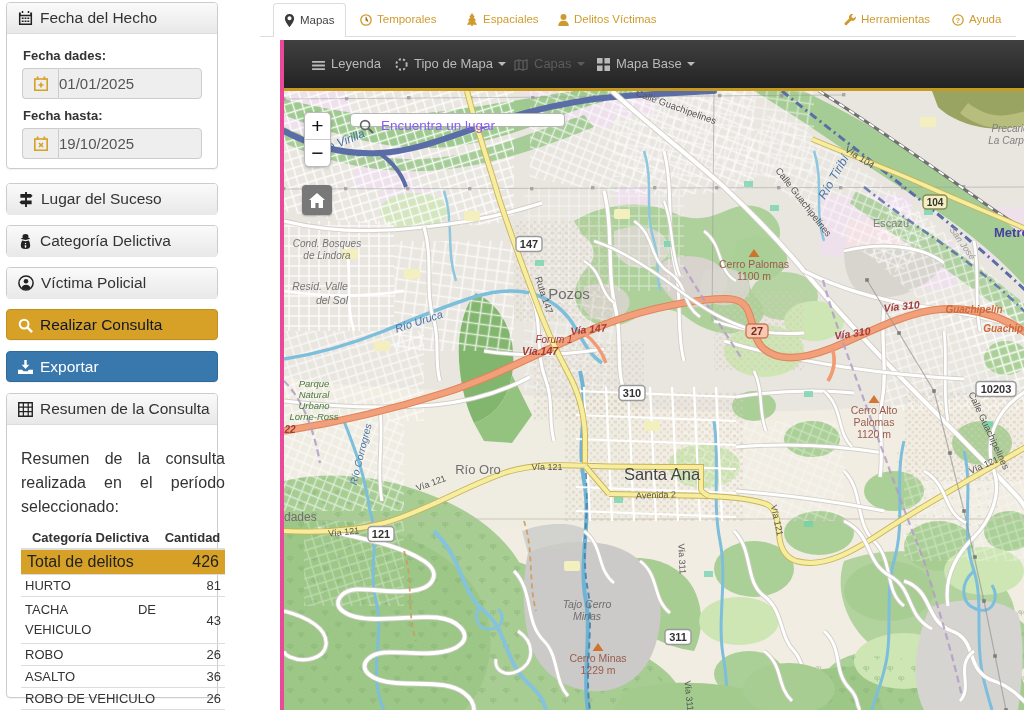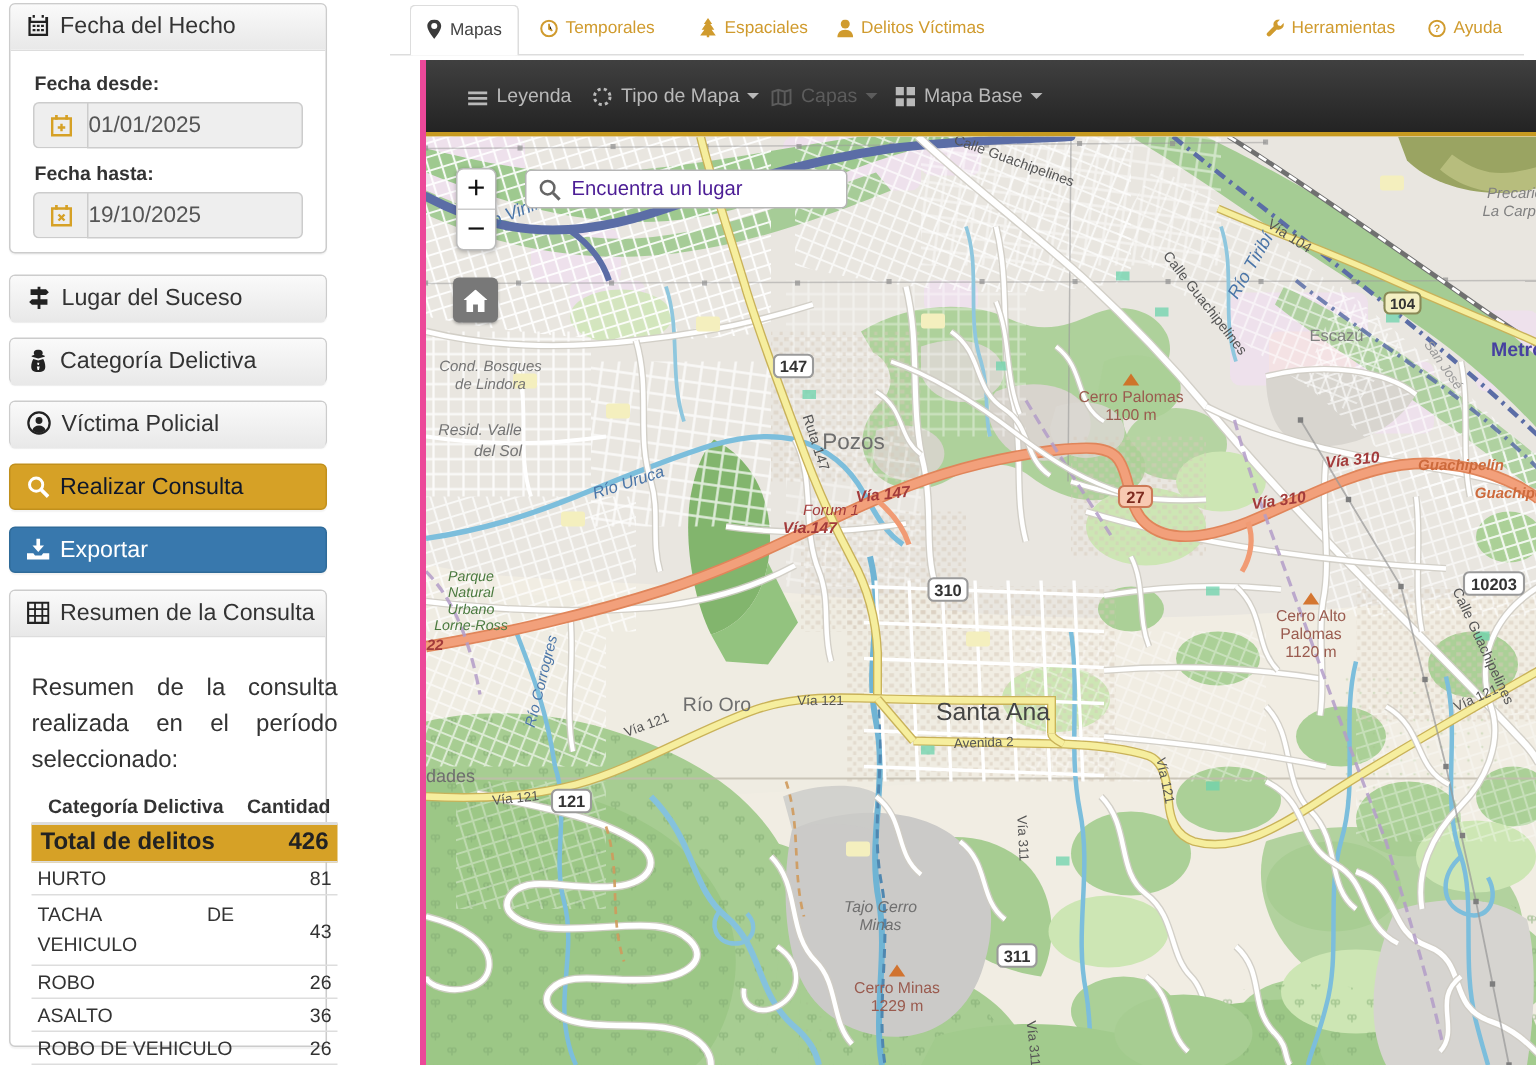--- a/index.html
+++ b/index.html
@@ -29,21 +29,21 @@
 .iaddon{width:36px;background:#eee;border:1px solid #ccc;border-right:none;border-radius:4px 0 0 4px;
   display:flex;align-items:center;justify-content:center}
 .ifield{flex:1;background:#eee;border:1px solid #ccc;border-radius:0 4px 4px 0;
   font-size:15px;color:#555;line-height:29px;}
 
 .intro{font-size:16px;color:#333;line-height:1.5;text-align:justify;margin:22px 14px 8px 14px;width:204px}
 table.res{border-collapse:collapse;width:204px;margin-left:14px;font-size:13px;color:#333}
 table.res th{border-bottom:2px solid #ddd;text-align:center;padding:3px 2px;font-size:13px}
 table.res td{border-top:1px solid #ddd;padding:3px 4px}
 table.res td.n{text-align:right}
-tr.tot td{background:#d6a126;font-weight:bold;font-size:16px;color:#222;padding:3px 6px}
+tr.tot td{background:#d6a126;font-weight:normal;font-size:16px;color:#222;padding:3px 6px}
 
 .tabs{position:absolute;left:260px;top:0;width:756px;height:37px}
 .tabs .rule{position:absolute;left:0;right:0;top:36px;height:1px;background:#ddd}
 .tab{position:absolute;top:3px;height:34px;line-height:32px;font-size:11.5px;color:#d09b2e;white-space:nowrap}
 .tab svg{vertical-align:-3px;margin-right:5px}
 .tab.active{background:#fff;border:1px solid #ddd;border-bottom:none;border-radius:4px 4px 0 0;
   color:#444;z-index:2;padding:0 10px}
 
 .mapwrap{position:absolute;left:280px;top:40px;width:746px;height:670px;
   border-left:4px solid #ec4899;border-right:2px solid #1d1d1d;background:#f1eee6}
@@ -56,36 +56,36 @@
 .dim .caret{border-top-color:#5c5c5c}
 .maparea{position:relative;width:742px;height:619px;overflow:hidden}
 .maparea>svg{position:absolute;left:0;top:0}
 
 .zoomctl{position:absolute;left:20px;top:21px;width:27px;height:55px;background:#fff;
   border:1px solid #bbb;border-radius:5px;z-index:5;box-shadow:0 1px 3px rgba(0,0,0,.25)}
 .zoomctl .zc{height:27px;text-align:center;font-size:21px;line-height:25px;color:#111}
 .zoomctl .zc:first-child{border-bottom:1px solid #ccc}
 .homebtn{position:absolute;left:18px;top:94px;width:30px;height:30px;background:#787878;
   border-radius:4px;z-index:5;display:flex;align-items:center;justify-content:center;box-shadow:0 1px 2px rgba(0,0,0,.3)}
-.searchbox{position:absolute;left:66px;top:22px;width:215px;height:26px;background:#fff;
-  border:1px solid #b5b5b5;border-radius:4px;z-index:5;font-size:13.5px;color:#4c1d95;
+.searchbox{position:absolute;left:66px;top:22px;width:215px;height:14px;background:#fff;
+  border:1px solid #b5b5b5;border-radius:4px;z-index:5;font-size:13.5px;color:#8b5cf6;
   line-height:24px;padding-left:30px}
 .searchbox svg{position:absolute;left:8px;top:5px}
 </style>
 </head>
 <body>
 
 <div class="sidebar">
   <div class="panel p1">
     <div class="phead"><svg width="15" height="15" viewBox="0 0 16 16">
           <path fill="#222" d="M4 0h1.6v2H4zM10.4 0H12v2h-1.6zM1 1.5h2v2.6h10V1.5h2V15H1zM2.6 5.6v7.8h10.8V5.6z"></path>
           <path fill="#222" d="M4 7h2v1.6H4zm3 0h2v1.6H7zm3 0h2v1.6h-2zM4 10h2v1.6H4zm3 0h2v1.6H7zm3 0h2v1.6h-2z"></path>
         </svg>Fecha del Hecho</div>
     <div class="pbody">
-      <label>Fecha desde:</label>
+      <label>Fecha dades:</label>
       <div class="igroup">
           <span class="iaddon">
             <svg width="16" height="16" viewBox="0 0 16 16">
               <path fill="none" stroke="#d6a126" stroke-width="1.6" d="M1.8 3h12.4v11.2H1.8z"></path>
               <path stroke="#d6a126" stroke-width="1.8" d="M4.6 0.6v3.2M11.4 0.6v3.2"></path>
               <path stroke="#d6a126" stroke-width="1.6" d="M8 6.5v5M5.5 9h5"></path>
             </svg>
           </span>
           <span class="ifield">01/01/2025</span>
         </div>

